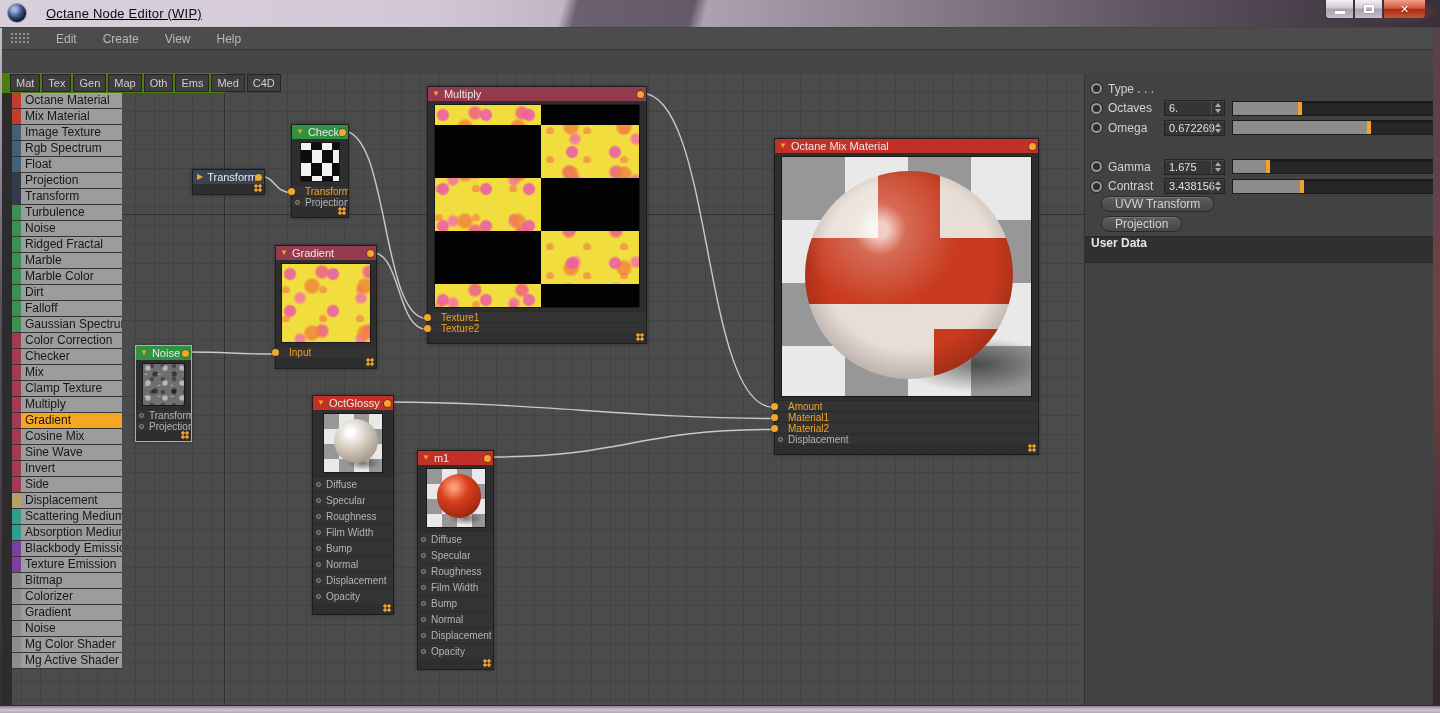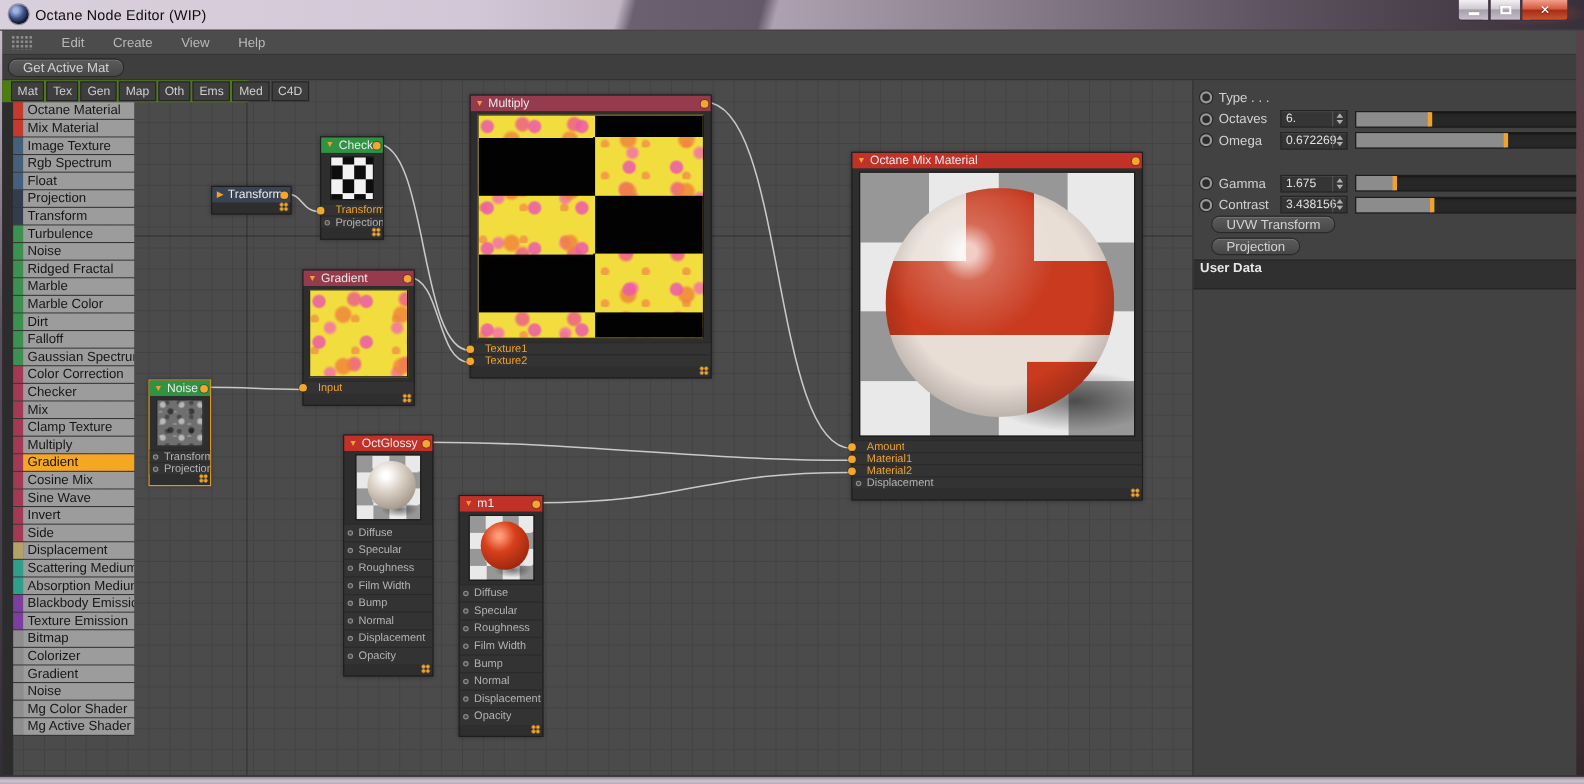--- a/index.html
+++ b/index.html
@@ -7,21 +7,21 @@
               font-family:"Liberation Sans","DejaVu Sans",sans-serif; }
   #window { position:relative; width:1440px; height:713px; background:#454545; }
 
   
   .titlebar{ position:absolute; left:0; top:0; width:1440px; height:28px;
     background-image:
       radial-gradient(70px 16px at 1396px 12px, rgba(200,70,45,.45), transparent 70%),
       linear-gradient(105deg, transparent 0 39%, rgba(38,28,44,.55) 40% 48%, transparent 49%),
       linear-gradient(90deg,#d9d0dd 0%,#d2c7d6 30%,#b5a8b8 46%,#8d8190 62%,#5e5360 80%,#372f3a 100%);
     border-bottom:1px solid #4a4049; }
-  .title-left{ position:absolute; left:8px; top:4px; display:flex; align-items:center; gap:6px; }
+  .title-left{ position:absolute; left:8px; top:4px; display:flex; align-items:center; gap:20px;text-decoration:underline; }
   .app-icon{ width:18px; height:18px; border-radius:50%;
     background:radial-gradient(circle at 35% 30%, #9fb4e0 0 12%, #3c4f86 45%, #151d3f 90%);
     box-shadow:inset -1px -2px 3px rgba(0,0,0,.6), 0 0 0 1px rgba(20,20,40,.35); }
   .title-text{ font-size:13px; color:#0c0c0c; letter-spacing:.2px; }
   .win-controls{ position:absolute; right:14px; top:0; display:flex; }
   .win-btn{ width:29px; height:19px; border:1px solid #3c3440; border-top:none;
     background:linear-gradient(#f3f1f4 0%,#cfc9d1 45%,#a79fab 50%,#c6bfca 100%);
     display:flex; align-items:center; justify-content:center; }
   .win-btn.min{ border-radius:0 0 0 4px; }
   .win-btn.close{ width:43px; border-radius:0 0 4px 0;
@@ -183,23 +183,20 @@
   <div class="menubar">
     <div class="grip-icon"></div>
     <div id="menu-items" style="display:flex; gap:26px;">
         <div class="menu-item">Edit</div>
         <div class="menu-item">Create</div>
         <div class="menu-item">View</div>
         <div class="menu-item">Help</div>
       </div>
   </div>
 
-  <div class="toolbar-row">
-    <div class="pill-btn">Get Active Mat</div>
-  </div>
 
   <div class="main">
     <div class="canvas">
       <div class="axis-v"></div>
       <div class="axis-h"></div>
       <svg id="wires" width="1082" height="632">
           <path d="M257,103 C274.6,103 271.4,119.5 289,119.5" fill="none" stroke="#c9c9c9" stroke-width="1.4"></path>
           <path d="M341,58 C387.2,58 378.8,245.5 425,245.5" fill="none" stroke="#c9c9c9" stroke-width="1.4"></path>
           <path d="M369,179 C399.8,179 394.2,256.5 425,256.5" fill="none" stroke="#c9c9c9" stroke-width="1.4"></path>
           <path d="M184,279 C232.95,279 224.05,281 273,281" fill="none" stroke="#c9c9c9" stroke-width="1.4"></path>

